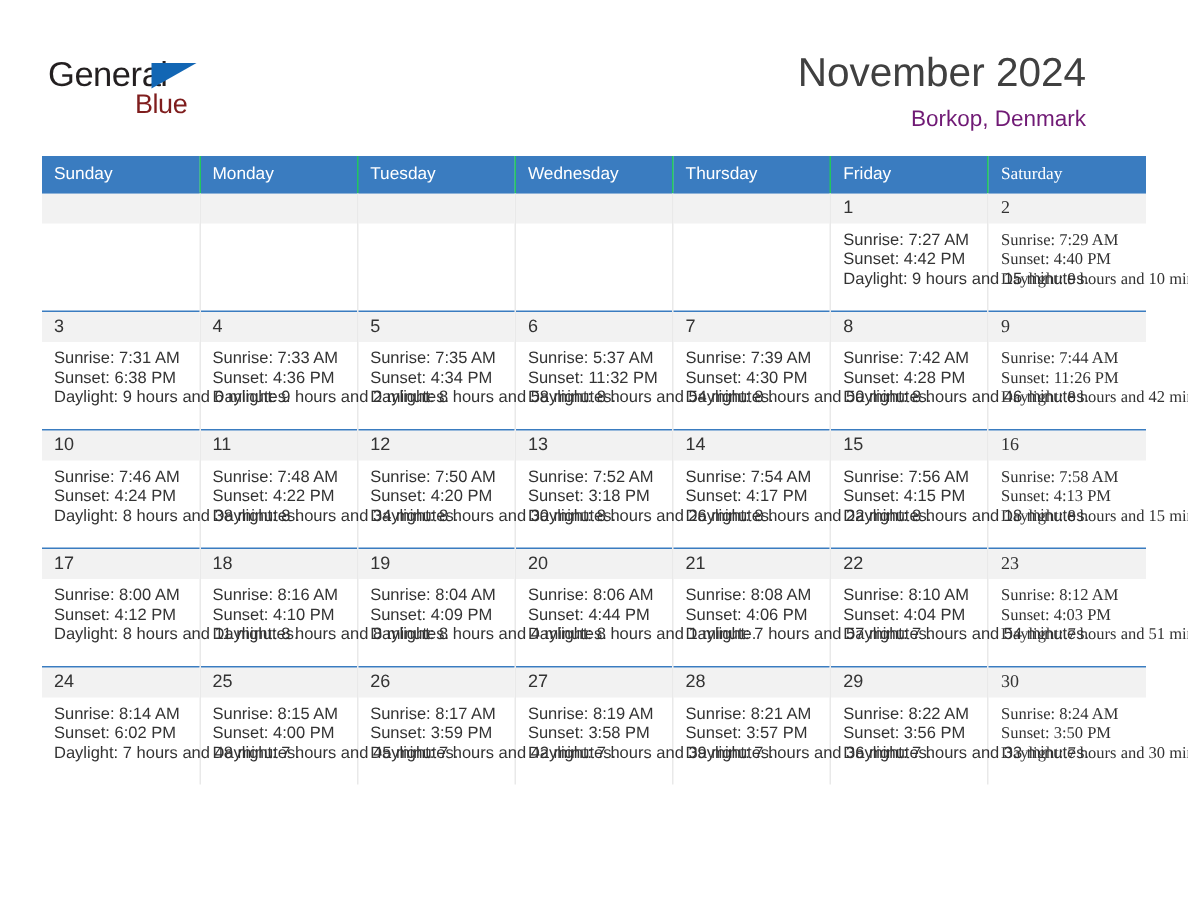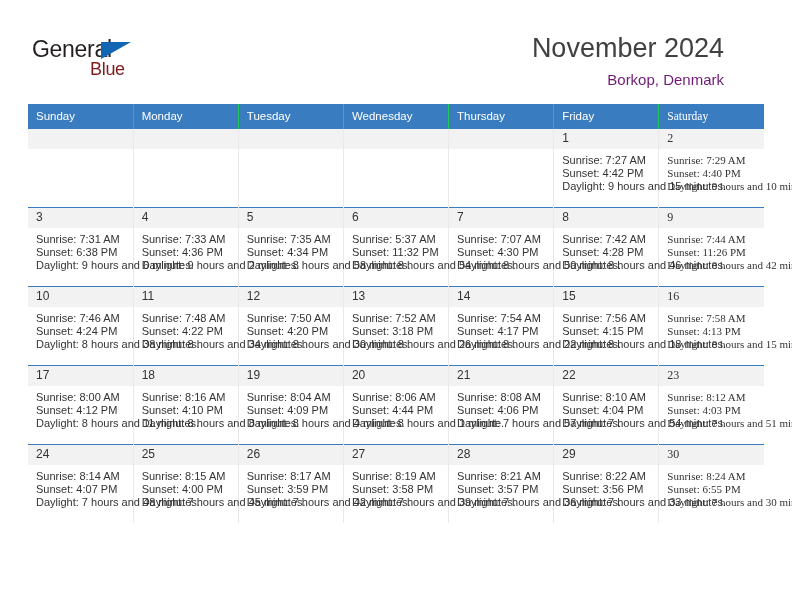--- a/index.html
+++ b/index.html
@@ -236,21 +236,21 @@
             <div class="daynum">6</div>
             <div class="details">
               <div>Sunrise: 5:37 AM</div>
               <div>Sunset: 11:32 PM</div>
               <div class="daylight-wrap">Daylight: 8 hours and 54 minutes.</div>
             </div>
           </td>
           <td>
             <div class="daynum">7</div>
             <div class="details">
-              <div>Sunrise: 7:07 AM</div>
+              <div>Sunrise: 7:39 AM</div>
               <div>Sunset: 4:30 PM</div>
               <div class="daylight-wrap">Daylight: 8 hours and 50 minutes.</div>
             </div>
           </td>
           <td>
             <div class="daynum">8</div>
             <div class="details">
               <div>Sunrise: 7:42 AM</div>
               <div>Sunset: 4:28 PM</div>
               <div class="daylight-wrap">Daylight: 8 hours and 46 minutes.</div>
@@ -379,21 +379,21 @@
               <div>Sunset: 4:03 PM</div>
               <div class="daylight-wrap">Daylight: 7 hours and 51 minutes.</div>
             </div>
           </td>
         </tr>
         <tr>
           <td>
             <div class="daynum">24</div>
             <div class="details">
               <div>Sunrise: 8:14 AM</div>
-              <div>Sunset: 4:07 PM</div>
+              <div>Sunset: 6:02 PM</div>
               <div class="daylight-wrap">Daylight: 7 hours and 48 minutes.</div>
             </div>
           </td>
           <td>
             <div class="daynum">25</div>
             <div class="details">
               <div>Sunrise: 8:15 AM</div>
               <div>Sunset: 4:00 PM</div>
               <div class="daylight-wrap">Daylight: 7 hours and 45 minutes.</div>
             </div>
@@ -427,21 +427,21 @@
             <div class="details">
               <div>Sunrise: 8:22 AM</div>
               <div>Sunset: 3:56 PM</div>
               <div class="daylight-wrap">Daylight: 7 hours and 33 minutes.</div>
             </div>
           </td>
           <td>
             <div class="daynum">30</div>
             <div class="details">
               <div>Sunrise: 8:24 AM</div>
-              <div>Sunset: 6:55 PM</div>
+              <div>Sunset: 3:50 PM</div>
               <div class="daylight-wrap">Daylight: 7 hours and 30 minutes.</div>
             </div>
           </td>
         </tr>
       </tbody>
   </table>
 
 </div>
 
 </body></html>

